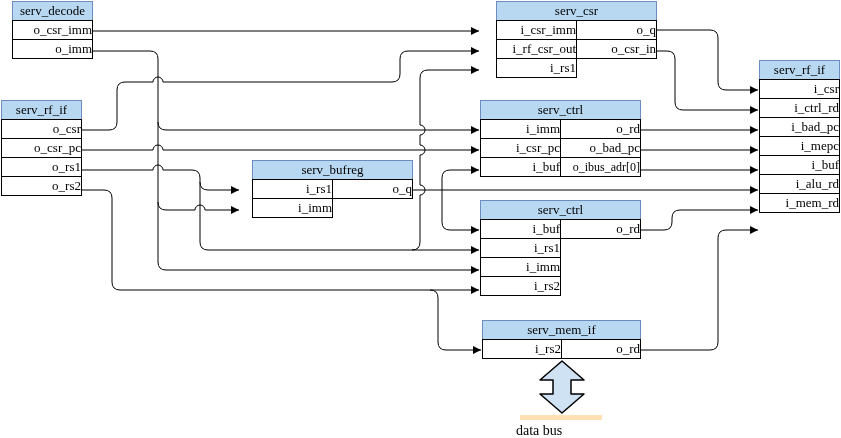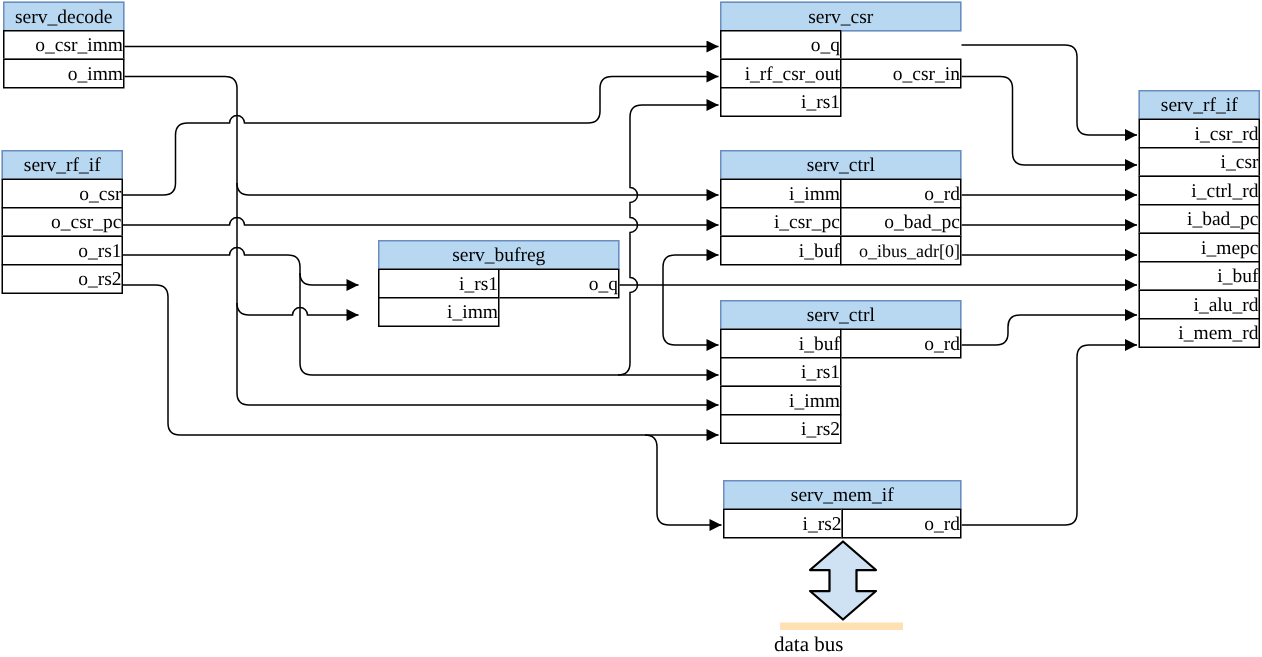--- a/index.html
+++ b/index.html
@@ -46,21 +46,21 @@
       <path d="M 641 130 H 758" marker-end="url(#arr)"></path>
       <path d="M 641 150 H 758" marker-end="url(#arr)"></path>
       <path d="M 641 170 H 758" marker-end="url(#arr)"></path>
       <path d="M 641 230 H 664 Q 672 230 672 222 V 218 Q 672 210 680 210 H 758" marker-end="url(#arr)"></path>
       <path d="M 641 350 H 710 Q 718 350 718 342 V 238 Q 718 230 726 230 H 758" marker-end="url(#arr)"></path>
     </g>
     <polygon points="562,361 584,380 571,380 571,394 584,394 562,413 540,394 553,394 553,380 540,380" fill="#cfe2f3" stroke="#000" stroke-width="1.5" stroke-linejoin="round"></polygon>
     <rect x="520" y="415" width="82" height="5" fill="#ffe0b3"></rect>
   </svg>
 
-  <div class="module" style="left:2px;top:1px;width:81px">
+  <div class="module" style="left:12px;top:1px;width:81px">
     <div class="mtitle">serv_decode</div>
     <div class="mrow">
         <div class="cell" style="width:81px">o_csr_imm</div>
       </div>
     <div class="mrow">
         <div class="cell" style="width:81px">o_imm</div>
       </div>
   </div>
 
   <div class="module" style="left:1px;top:100px;width:81px">
@@ -83,23 +83,24 @@
     <div class="mtitle">serv_bufreg</div>
     <div class="mrow">
       <div class="cell" style="width:81px">i_rs1</div>
       <div class="cell" style="width:81px">o_q</div>
     </div>
     <div class="mrow">
         <div class="cell" style="width:81px">i_imm</div>
       </div>
   </div>
 
-  <div class="module" style="left:480px;top:1px;width:161px">
+  <div class="module" style="left:496px;top:1px;width:161px">
     <div class="mtitle">serv_csr</div>
     <div class="mrow">
+      <div class="cell" style="width:81px">i_csr_imm</div>
       <div class="cell" style="width:81px">o_q</div>
     </div>
     <div class="mrow">
       <div class="cell" style="width:81px">i_rf_csr_out</div>
       <div class="cell" style="width:81px">o_csr_in</div>
     </div>
     <div class="mrow">
         <div class="cell" style="width:81px">i_rs1</div>
       </div>
   </div>
@@ -141,23 +142,20 @@
     <div class="mtitle">serv_mem_if</div>
     <div class="mrow">
       <div class="cell" style="width:80px">i_rs2</div>
       <div class="cell" style="width:80px">o_rd</div>
     </div>
   </div>
 
   <div class="module" style="left:759px;top:60px;width:81px">
     <div class="mtitle">serv_rf_if</div>
     <div class="mrow">
-        <div class="cell" style="width:81px">i_csr_rd</div>
-      </div>
-    <div class="mrow">
         <div class="cell" style="width:102px">i_csr</div>
       </div>
     <div class="mrow">
         <div class="cell" style="width:81px">i_ctrl_rd</div>
       </div>
     <div class="mrow">
         <div class="cell" style="width:81px">i_bad_pc</div>
       </div>
     <div class="mrow">
         <div class="cell" style="width:81px">i_mepc</div>

